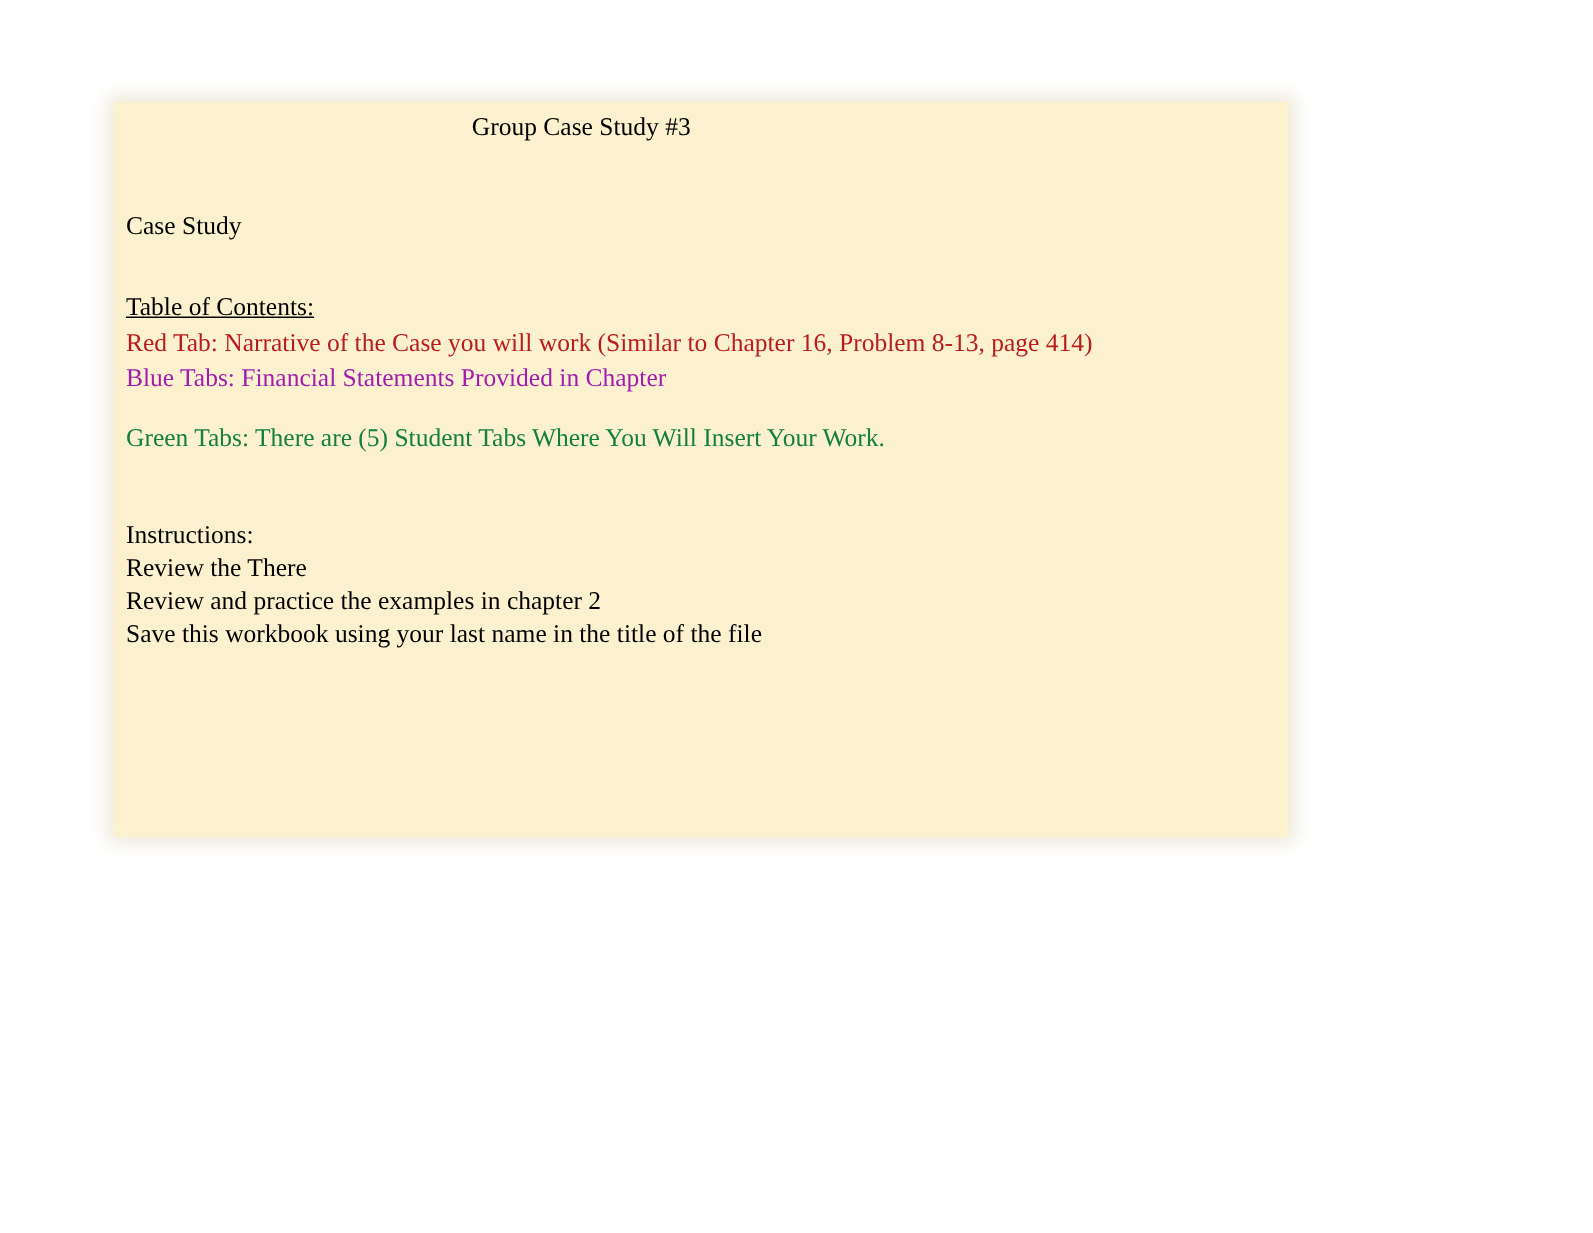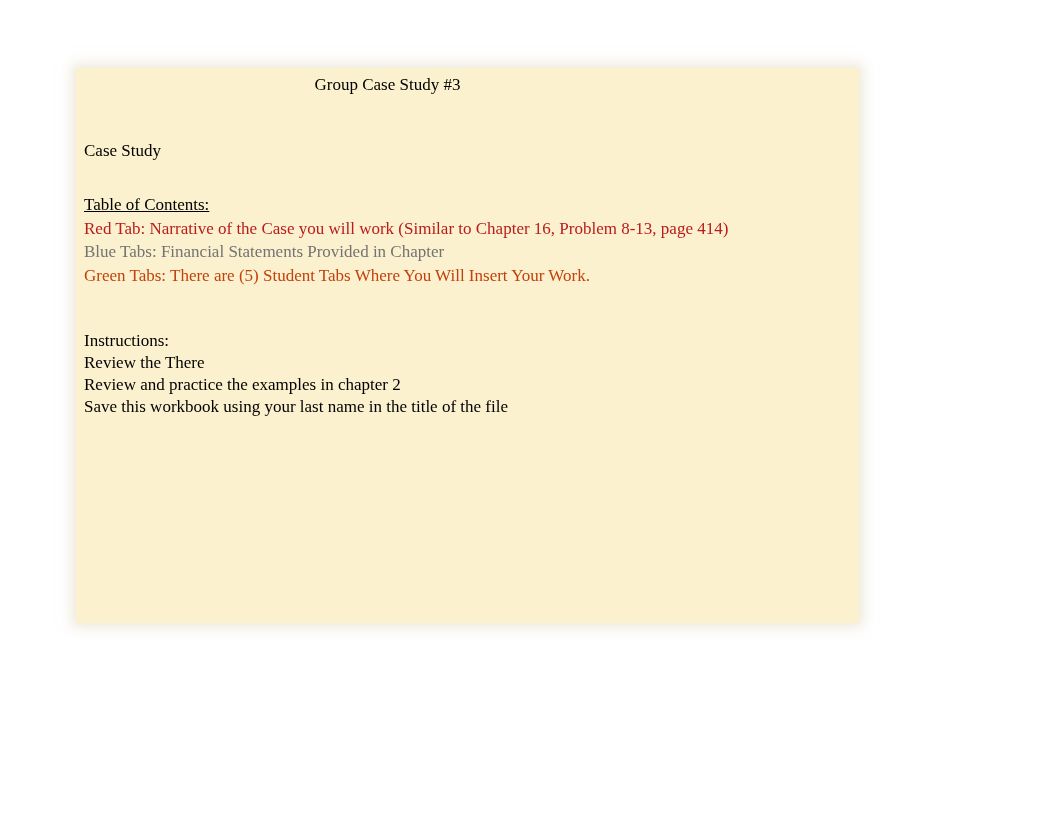--- a/index.html
+++ b/index.html
@@ -14,21 +14,21 @@
       font-family: "Times New Roman", Times, serif;
       font-size: 17px;
       color: #000000;
       overflow: hidden;
     }
     .card {
       position: absolute;
       left: 76px;
       top: 68px;
       width: 783px;
-      height: 555px;
+      height: 490px;
       background: #fbf1ce;
       box-shadow: 0 0 12px 4px rgba(220, 210, 180, 0.5);
       padding: 7px 8px 8px 8px;
     }
     .title {
       text-align: center;
       margin-left: -160px;
       margin-bottom: 46px;
     }
     .section-heading {
@@ -36,25 +36,25 @@
     }
     .toc-heading {
       margin-bottom: 4px;
       text-decoration: underline;
     }
     .red-text {
       color: #b91c1c;
       margin-bottom: 3px;
     }
     .blue-text {
-      color: #737373;
-      margin-bottom: 4px;
+      color: #a21caf;
+      margin-bottom: 20px;
     }
     .green-text {
-      color: #c2410c;
+      color: #15803d;
       margin-bottom: 45px;
     }
     .instr-heading {
       margin-bottom: 2px;
     }
     .instr-line {
       margin-bottom: 2px;
     }
   </style>
 </head>

